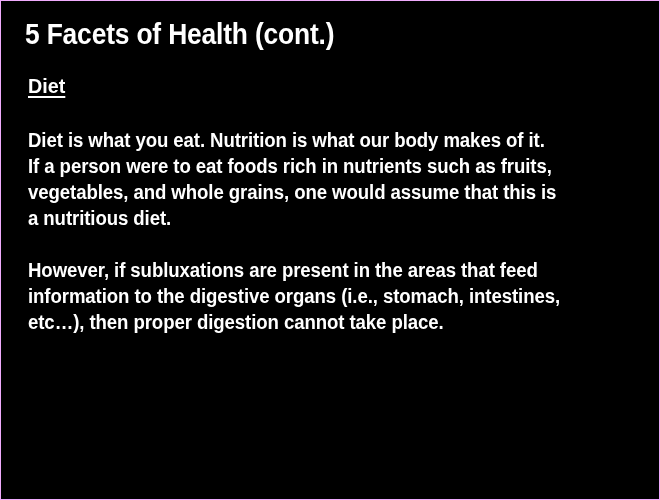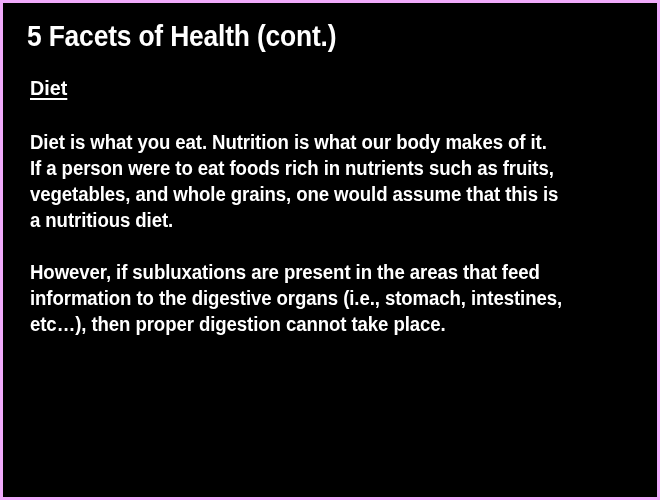--- a/index.html
+++ b/index.html
@@ -12,21 +12,21 @@
     height: 500px;
     overflow: hidden;
     font-family: "Liberation Sans", sans-serif;
   }
   .slide {
     position: relative;
     box-sizing: border-box;
     width: 660px;
     height: 500px;
     background: #000000;
-    border: 3px solid #f0abfc;
+    border: 1px solid #f0abfc;
     padding: 0;
   }
   .slide-title {
     position: absolute;
     left: 24px;
     top: 16px;
     width: 610px;
     color: #ffffff;
     font-family: "Liberation Sans Narrow", "Liberation Sans", sans-serif;
     font-size: 30px;

